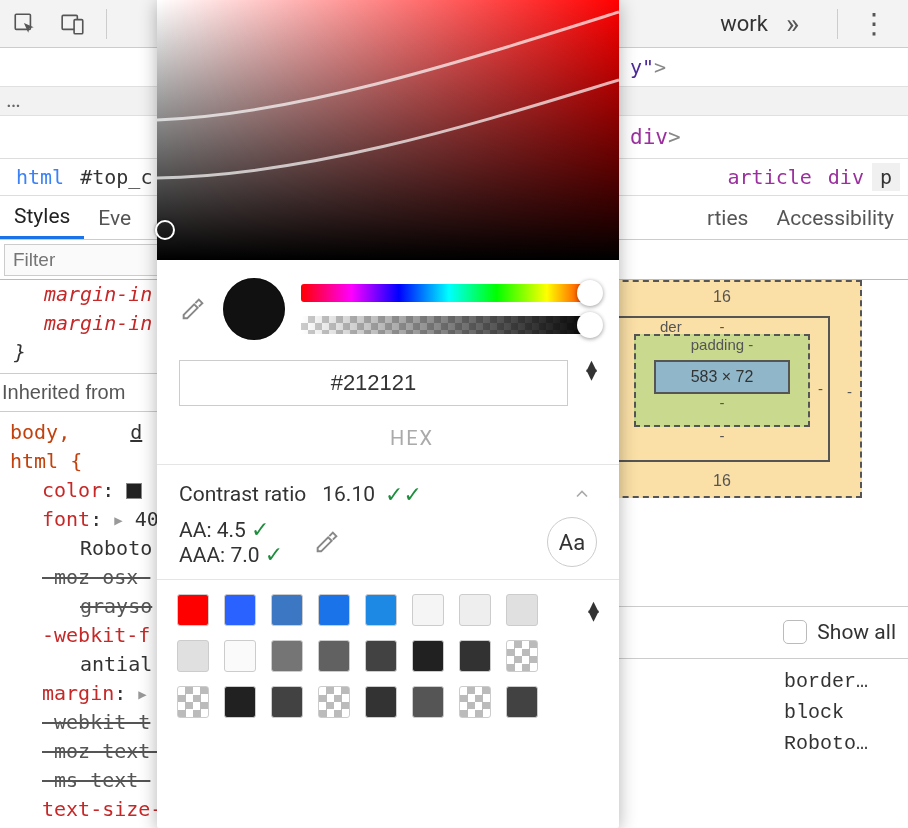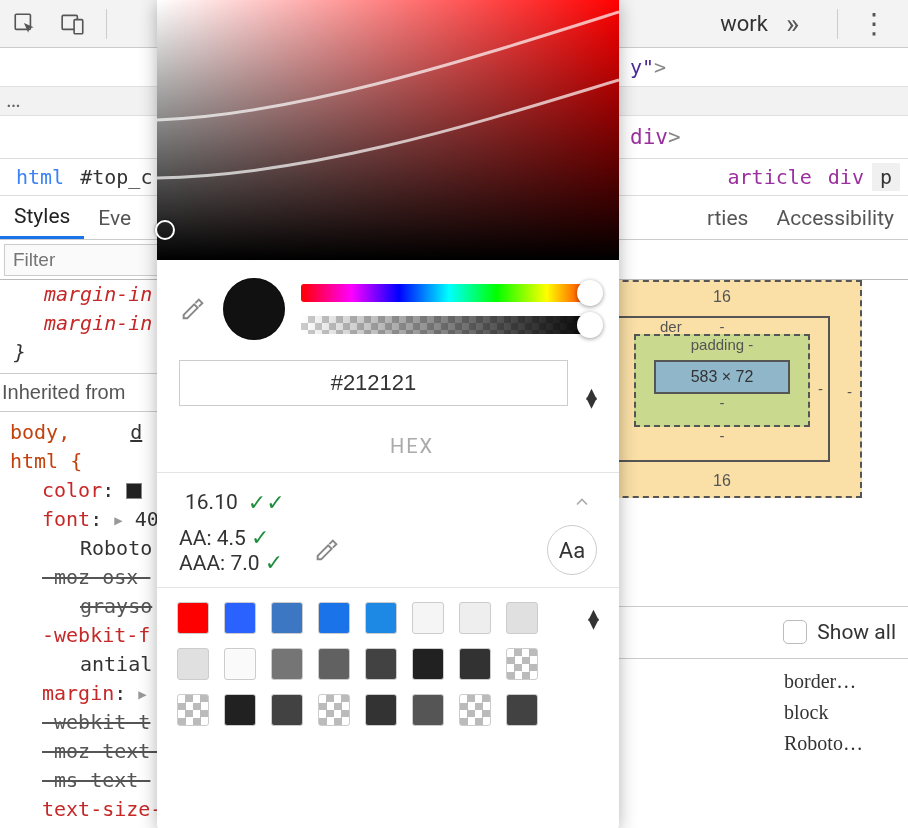--- a/index.html
+++ b/index.html
@@ -233,21 +233,21 @@
     top: 378px;
     border-top: 1px solid #ccc;
   }
   
   
   .computed {
     position: absolute;
     left: 465px;
     right: 4px;
     top: 386px;
-    font-family: Liberation Serif, serif;
+    font-family: Liberation Mono, monospace;
     font-size: 20px;
     line-height: 1.55;
   }
   .computed .row { display: flex; }
   .computed .k { flex: 1; color: #c62828; white-space: nowrap; overflow: hidden; text-overflow: ellipsis; padding-right: 10px;}
   .computed .v { color: #333; white-space: nowrap; overflow: hidden; text-overflow: ellipsis; width: 120px;}
   .computed .sw { display:inline-block; width:16px; height:16px; background:#212121; border:1px solid #888; vertical-align: -2px; margin-right:4px;}
   
   
   .picker {
@@ -316,39 +316,39 @@
   .slider-handle {
     position: absolute; right: -6px; top: -4px;
     width: 26px; height: 26px;
     background: #fff;
     border-radius: 50%;
     box-shadow: 0 1px 4px rgba(0,0,0,0.4);
   }
   
   .hex-row {
     display: flex;
-    align-items: flex-end;
+    align-items: flex-start;
     padding: 14px 22px 12px 22px;
     gap: 18px;
   }
   .hex-input {
     flex: 1;
     height: 46px;
     border: 1px solid #ccc;
     font-size: 22px;
     text-align: center;
     color: #333;
   }
   .spinner { font-size: 22px; color: #333; line-height: 9px; display:flex; flex-direction:column;}
   .fmt-label {
     text-align: center;
     color: #aaa;
     font-size: 20px;
     letter-spacing: 2px;
-    margin: 16px 0 14px 0;
+    margin: 8px 0 14px 0;
     padding-left: 48px;
   }
   
   .divider { border-top: 1px solid #e5e5e5; }
   
   .contrast-block {
     padding: 14px 22px 12px 22px;
     font-size: 21px;
     color: #333;
   }
@@ -553,20 +553,21 @@
         <span>▴</span>
         <span>▾</span>
       </div>
   </div>
   <div class="fmt-label">HEX</div>
 
   <div class="divider"></div>
 
   <div class="contrast-block">
     <div class="contrast-row1">
+      <span>Contrast ratio</span>
       <span style="margin-left:6px;">16.10</span>
       <span class="check">✓✓</span>
       <div class="chev">
         <svg viewBox="0 0 24 24" width="20" height="20">
             <path d="M6 15 L12 9 L18 15" stroke="#aaa" stroke-width="2" fill="none"></path>
           </svg>
       </div>
     </div>
     <div class="contrast-row2">
       <div class="col1">

